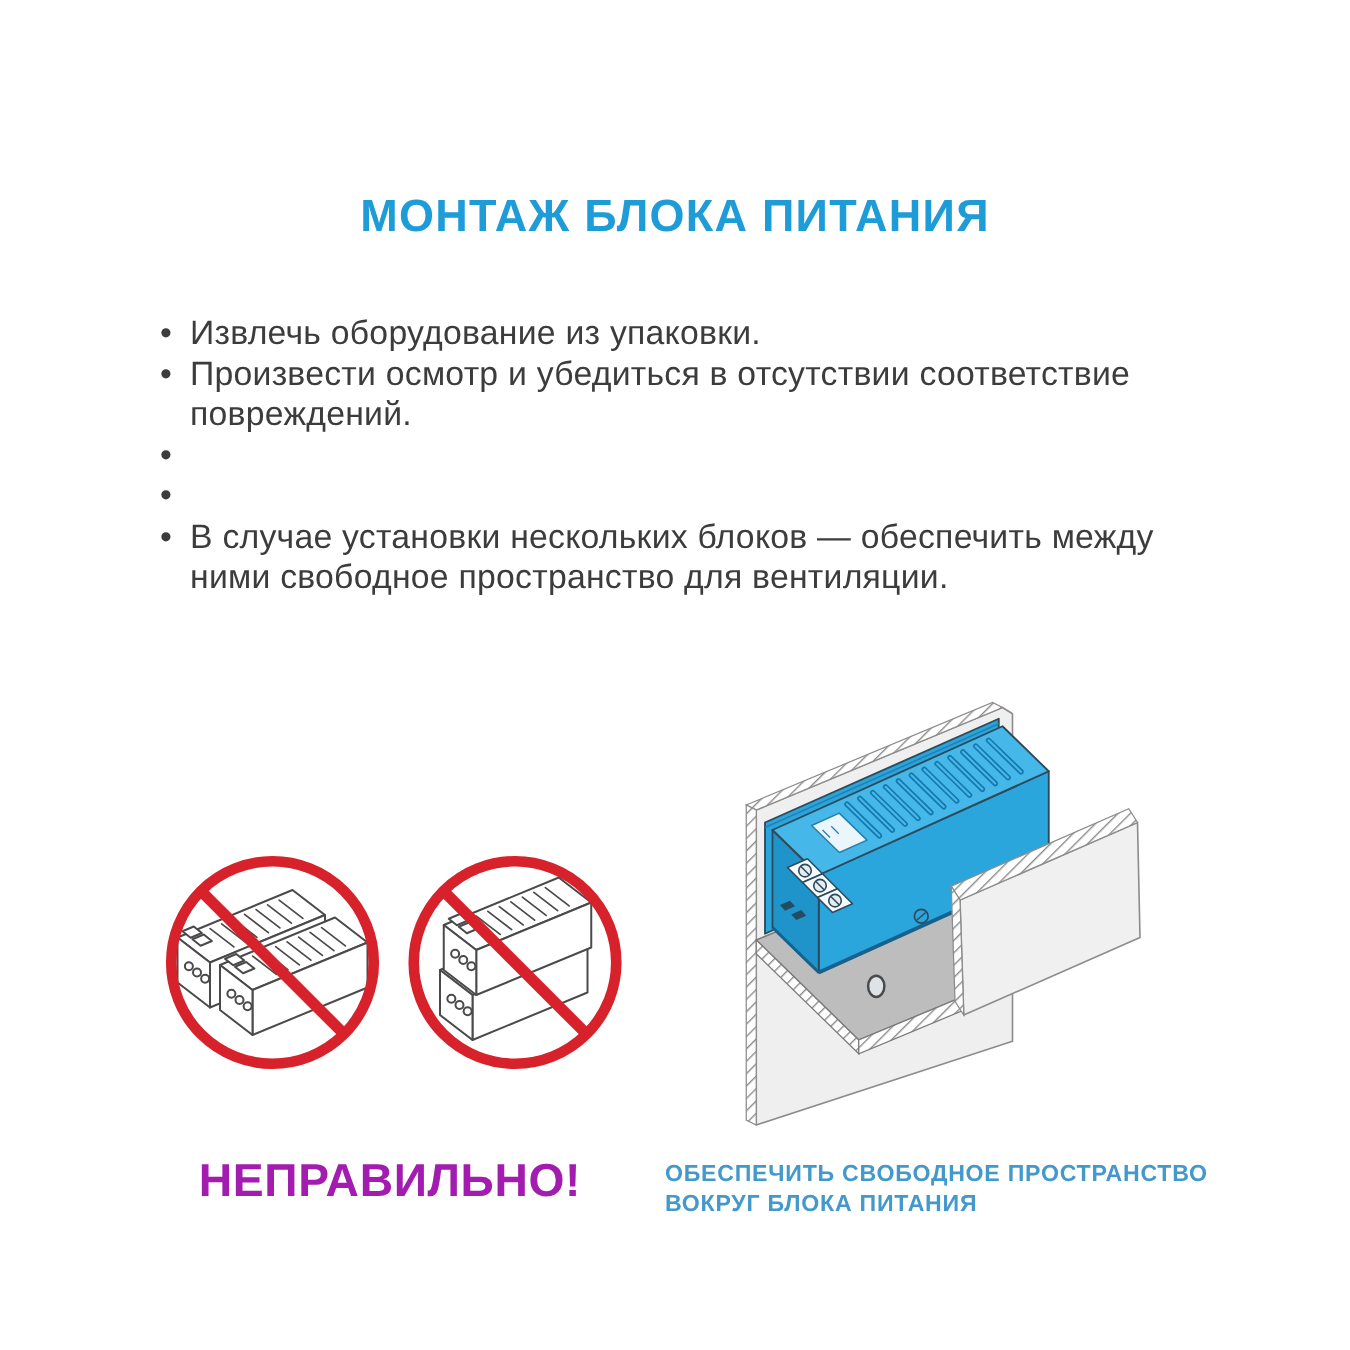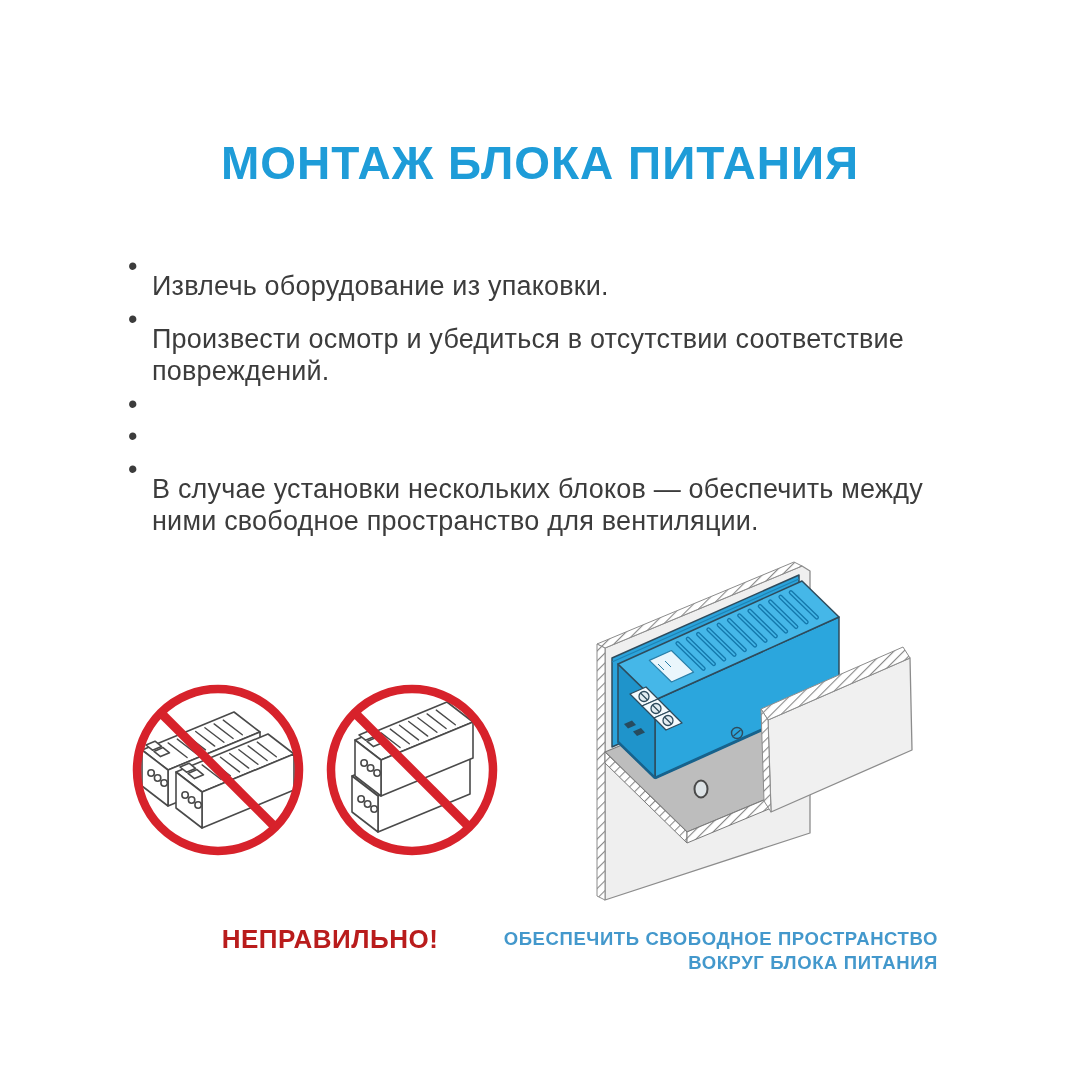--- a/index.html
+++ b/index.html
@@ -1,42 +1,42 @@
 <!DOCTYPE html>
 <html><head>
 <meta charset="utf-8">
 <style>
   html,body { margin:0; padding:0; background:#ffffff; }
   .canvas {
     position:relative; width:1080px; height:1080px; background:#ffffff;
     overflow:hidden; font-family:"Liberation Sans", sans-serif;
   }
   .title {
-    position:absolute; left:0; top:136px; width:1080px; margin:0;
-    text-align:center; font-size:46px; font-weight:700; letter-spacing:1px;
+    position:absolute; left:0; top:152px; width:1080px; margin:0;
+    text-align:center; font-size:36px; font-weight:700; letter-spacing:1px;
     color:#1E9CD8;
   }
   .instructions {
     position:absolute; left:128px; top:250px; width:840px;
     margin:0; padding:0; list-style:none;
     font-size:27px; line-height:32.5px; color:#3C3C3C; letter-spacing:0.2px;
   }
   .instructions li { display:flex; align-items:flex-start; }
   .bullet { flex:0 0 24px; width:24px; }
-  .li-text { white-space:pre-line;margin-top:20px; }
+  .li-text { white-space:pre-line; }
   .sign { position:absolute; top:680px; width:180px; height:180px; }
   .sign-1 { left:128px; }
   .sign-2 { left:322px; }
   .wrong-label {
-    position:absolute; left:130px; top:924px; width:400px; text-align:center;
-    font-size:26px; font-weight:700; letter-spacing:0.5px; color:#b91c1c;
+    position:absolute; left:112px; top:924px; width:400px; text-align:center;
+    font-size:37px; font-weight:700; letter-spacing:0.5px; color:#a21caf;
   }
   .illustration { position:absolute; left:585px; top:540px; width:340px; height:372px; }
   .caption {
-    position:absolute; left:498px; top:927px; width:440px; text-align:right;
+    position:absolute; left:532px; top:927px; width:440px; text-align:left;
     font-size:18.5px; font-weight:700; letter-spacing:0.6px; color:#4398CC;
     line-height:24px; white-space:pre-line;
   }
   .defs-holder { position:absolute; width:0; height:0; overflow:hidden; }
 </style>
 </head>
 <body>
 
 <div class="canvas">
 

